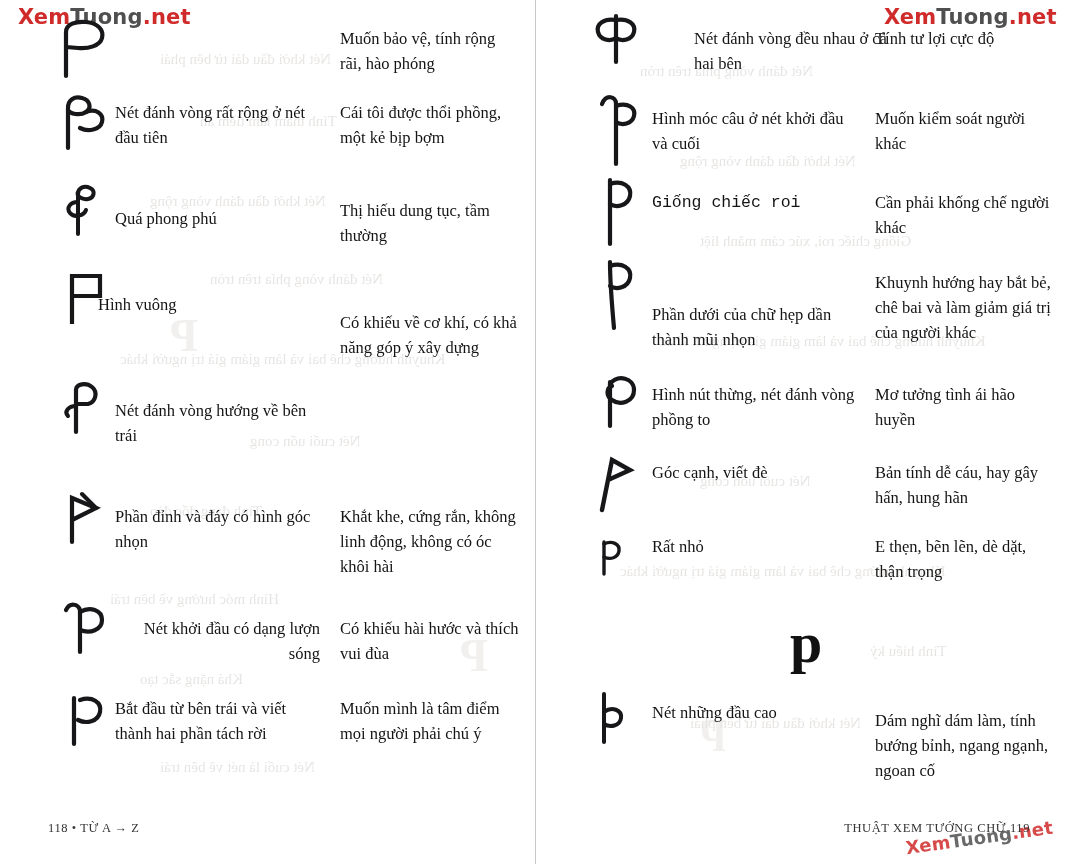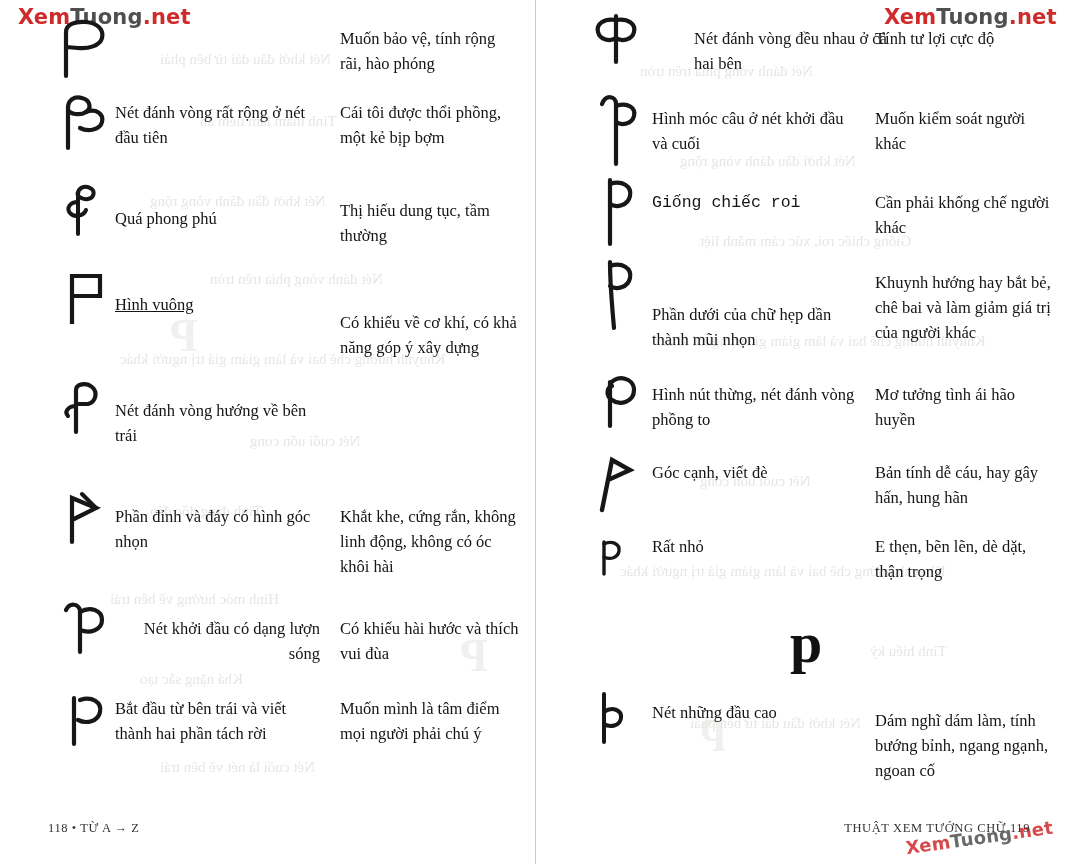--- a/index.html
+++ b/index.html
@@ -183,21 +183,21 @@
       </svg>
     </div>
     <div class="txt desc" style="top:206px; left:95px;">Quá phong phú</div>
     <div class="txt mean" style="top:198px; left:320px;">Thị hiếu dung tục, tầm thường</div>
 
     <div class="glyph" style="top:268px; left:36px;">
       <svg width="58" height="58" viewBox="0 0 58 58">
         <path d="M16 54 L16 8 L44 8 L44 28 L16 28" fill="none" stroke="#17171a" stroke-width="4.2" stroke-linejoin="miter" stroke-linecap="square"></path>
       </svg>
     </div>
-    <div class="txt desc" style="top:292px; left:95px;text-decoration:underline;">Hình vuông</div>
+    <div class="txt desc" style="top:292px; left:78px;">Hình vuông</div>
     <div class="txt mean" style="top:310px; left:320px;">Có khiếu về cơ khí, có khả năng góp ý xây dựng</div>
 
     <div class="glyph" style="top:380px; left:36px;">
       <svg width="58" height="56" viewBox="0 0 58 56">
         <path d="M20 52 L20 10 C20 4 30 2 36 7 C42 12 40 22 32 24 L20 24" fill="none" stroke="#17171a" stroke-width="4.2" stroke-linecap="round"></path>
         <path d="M20 26 C12 26 8 32 12 36" fill="none" stroke="#17171a" stroke-width="4" stroke-linecap="round"></path>
       </svg>
     </div>
     <div class="txt desc" style="top:398px; left:95px;">Nét đánh vòng hướng về bên trái</div>
 

